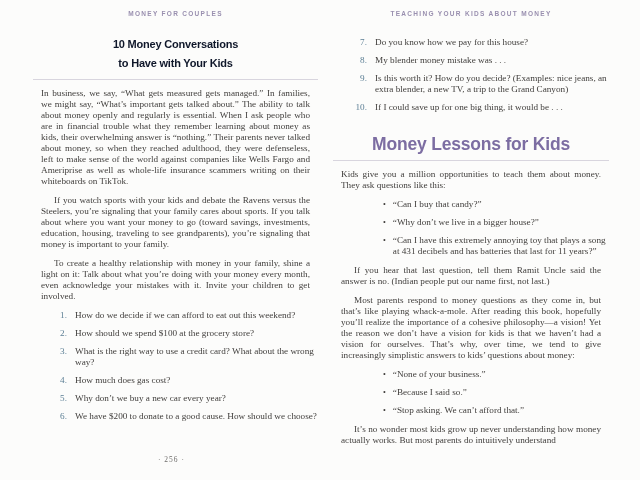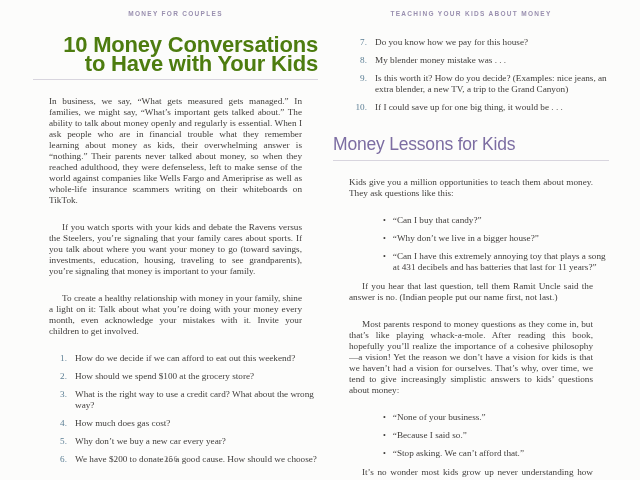--- a/index.html
+++ b/index.html
@@ -11,33 +11,33 @@
   .page { position:absolute; top:0; height:480px; }
   .page.left  { left:33px;  width:285px; }
   .page.right { left:333px; width:276px; }
 
   .running-head {
     margin-top:10px; text-align:center;
     font-family:"Liberation Sans", sans-serif; font-weight:bold;
     font-size:6.5px; letter-spacing:1.3px; color:#998faf;
   }
   .chapter-title {
-    margin:18px 0 0; text-align:right;
+    margin:18px 0 0; text-align:center;
     font-family:"Liberation Sans", sans-serif; font-weight:bold;
-    font-size:22px; line-height:19px; color:#4d7c0f; letter-spacing:-0.2px;
+    font-size:11px; line-height:19px; color:#0f172a; letter-spacing:-0.2px;
   }
   .section-title {
-    margin:22px 0 0; 
-    font-family:"Liberation Sans", sans-serif; font-weight:normal;
+    margin:22px 0 0; text-align:center;
+    font-family:"Liberation Sans", sans-serif; font-weight:bold;
     font-size:17.5px; line-height:19px; color:#7c6da2; letter-spacing:-0.2px;
   }
   .rule { border:none; border-top:1px solid #d8d5de; margin:6px 0 0; }
 
   .body-copy { margin-top:8px; }
-  .para { margin:16px; font-size:9.2px; line-height:11px; text-align:justify; }
+  .para { margin:8px; font-size:9.2px; line-height:11px; text-align:justify; }
   .para.indent { text-indent:13px; }
   .para.spaced { margin-top:2px; }
 
   .num-list { list-style:none; margin:6px 0 0; padding:0 0 0 20px; }
   .num-list.continued { margin-top:20px; }
   .num-item { display:flex; margin-bottom:7px; font-size:9.2px; line-height:11px; }
   .num { flex:none; width:14px; text-align:right; margin-right:8px; color:#5b7e94; }
   .num-text { flex:1; }
 
   .bullet-list { list-style:none; margin:6px 0 0; padding:0 0 0 50px; }

